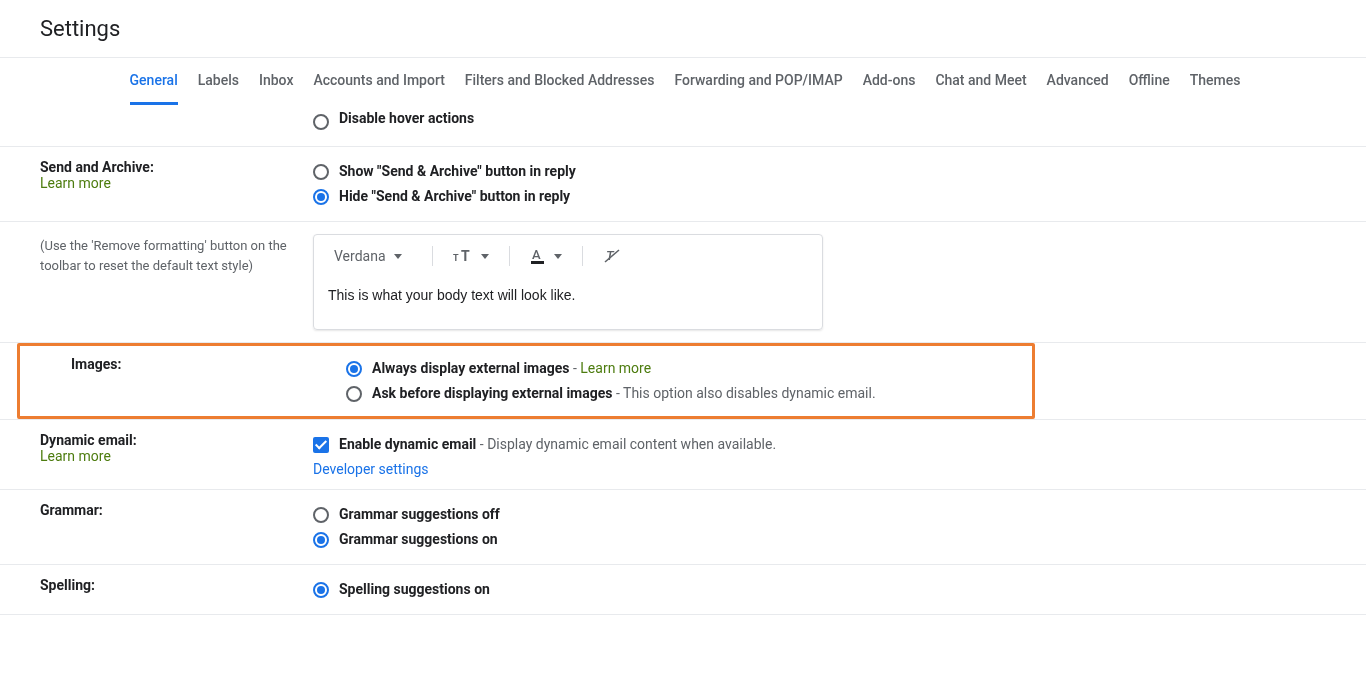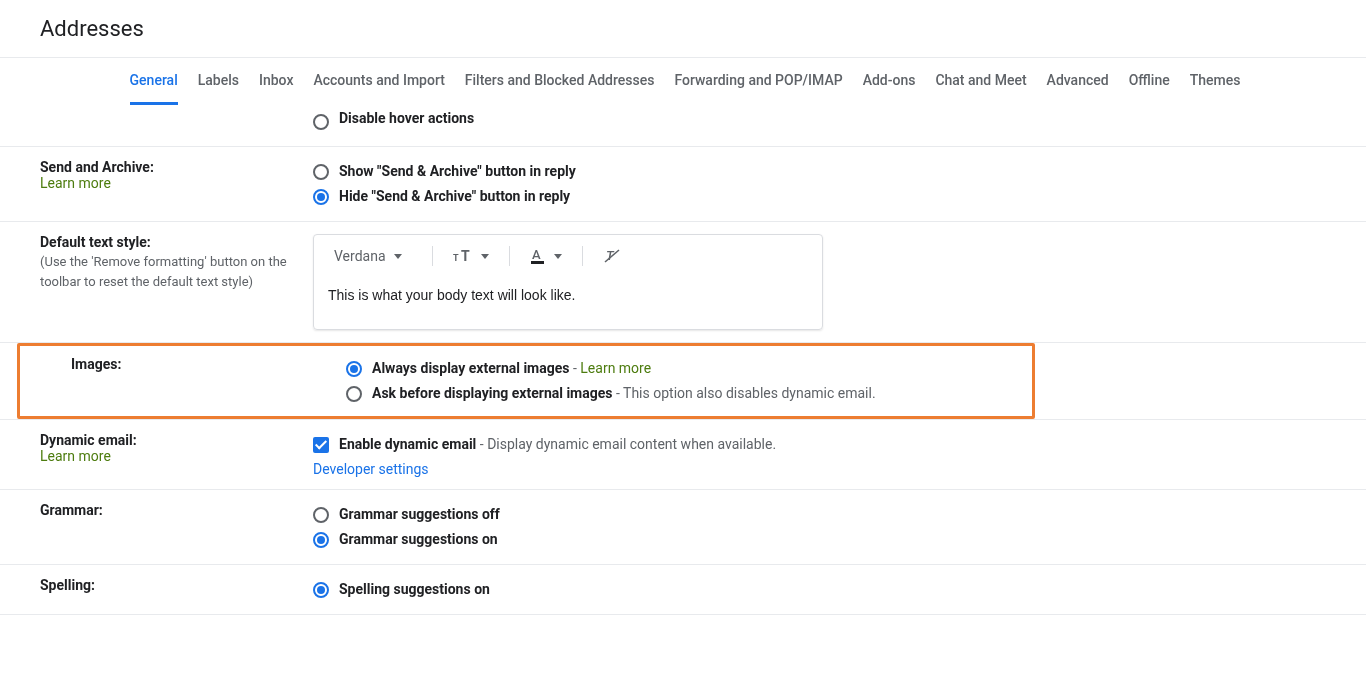--- a/index.html
+++ b/index.html
@@ -205,21 +205,21 @@
       display: inline-block;
     }
     svg {
       display: block;
     }
   </style>
 </head>
 <body>
 <div class="container">
 
-  <h1 class="page-title">Addresses</h1>
+  <h1 class="page-title">Settings</h1>
 
   <div class="tabs-wrapper">
     <div class="tabs">
       <div class="tab active">General</div>
       <div class="tab">Labels</div>
       <div class="tab">Inbox</div>
       <div class="tab">Accounts and Import</div>
       <div class="tab">Filters and Blocked Addresses</div>
       <div class="tab">Forwarding and POP/IMAP</div>
       <div class="tab">Add-ons</div>
@@ -254,21 +254,20 @@
         </div>
         <div class="radio-row">
           <span class="radio checked"></span>
           <span class="radio-label">Hide "Send &amp; Archive" button in reply</span>
         </div>
       </div>
     </div>
 
     <div class="section">
       <div class="section-label">
-        <div class="section-label-title">Default text style:</div>
         <div class="section-label-sub">(Use the 'Remove formatting' button on the toolbar to reset the default text style)</div>
       </div>
       <div class="section-body">
         <div class="toolbar-box">
           <div class="toolbar-row">
             <div class="toolbar-item" style="min-width:90px;">
               <span>Verdana</span>
               <span class="dropdown-arrow">
                 <svg width="8" height="5" viewBox="0 0 8 5">
                     <path d="M0 0 L4 5 L8 0 Z" fill="#5f6368"></path>

